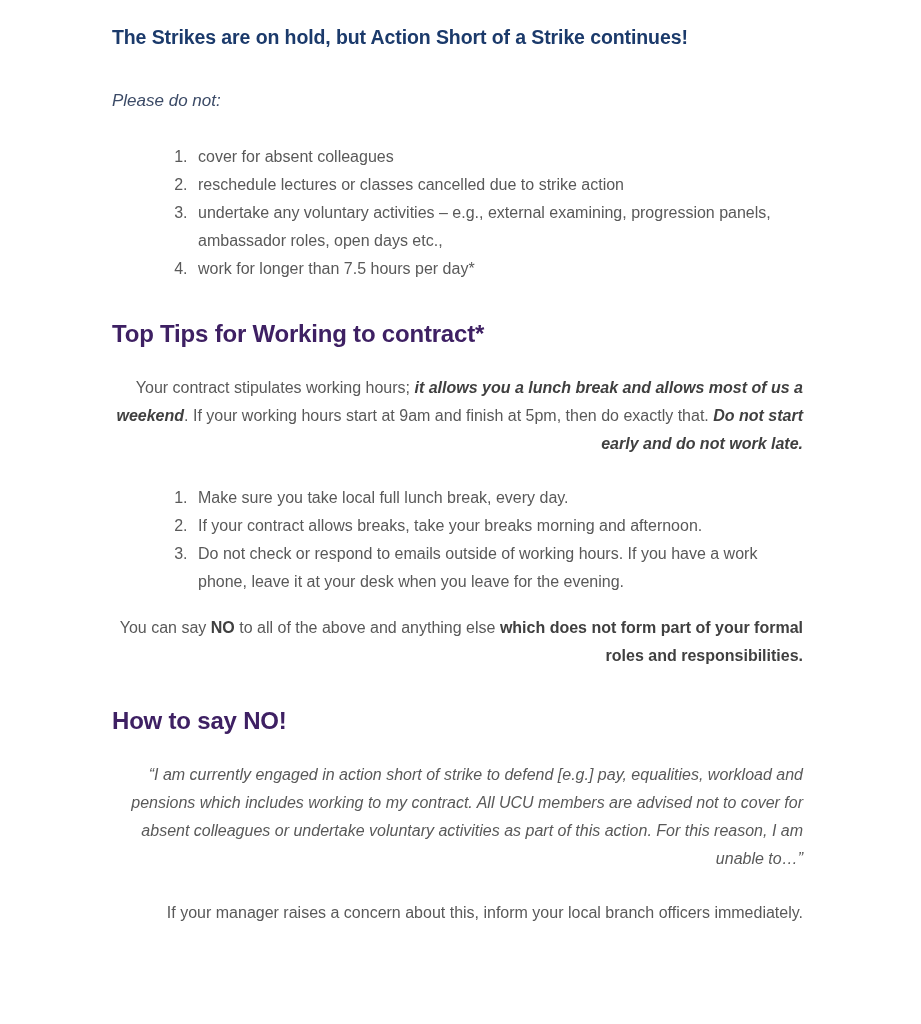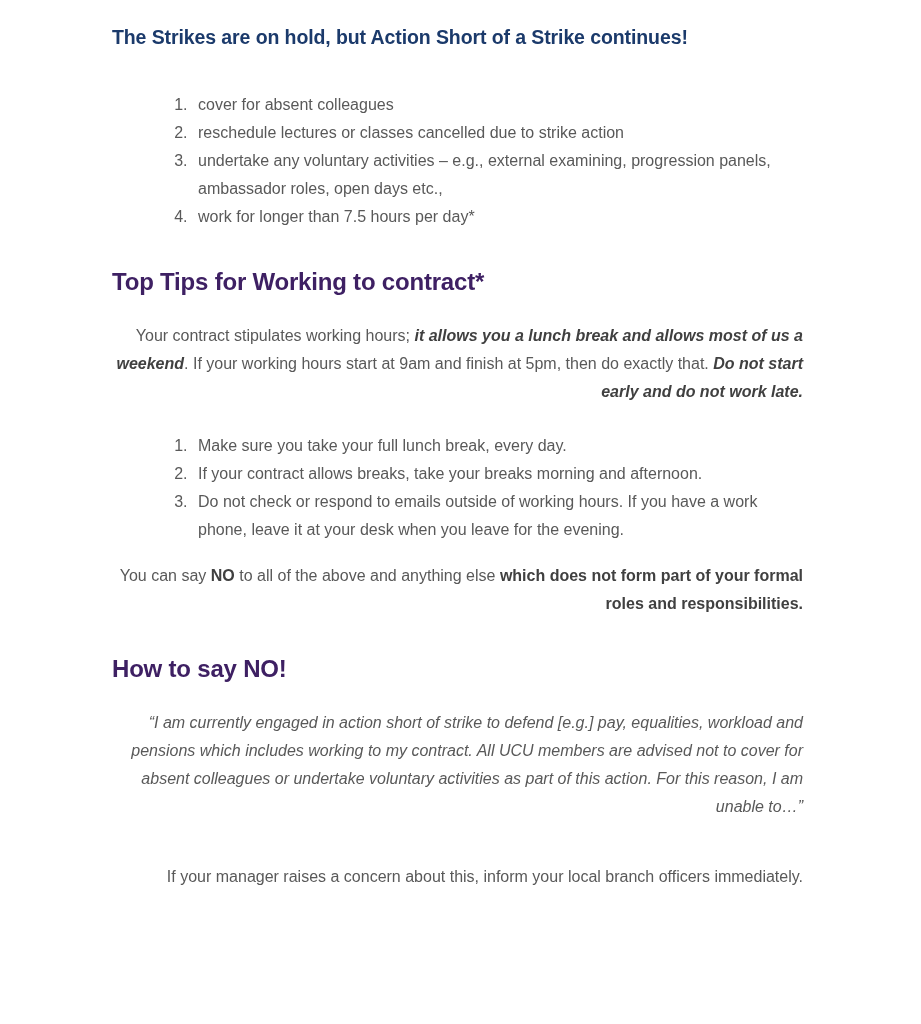--- a/index.html
+++ b/index.html
@@ -53,47 +53,48 @@
     font-size: 24px;
     font-weight: bold;
     color: var(--heading-purple);
     margin-top: 37px;
     margin-bottom: 26px;
     letter-spacing: -0.2px;
   }
   .paragraph { margin-bottom: 26px; }
   .quote-paragraph {
     font-style: italic;
-    margin-bottom: 42px;
+    margin-bottom: 26px;
   }
   .run-normal { font-style: normal; font-weight: normal; }
   .run-bold { font-weight: bold; color: var(--bold-gray); }
   .run-bold-italic { font-weight: bold; font-style: italic; color: var(--bold-gray); }
 </style>
 </head>
 <body>
 
 <div class="page">
 
   <h1 class="doc-title">The Strikes are on hold, but Action Short of a Strike continues!</h1>
 
+  <p class="intro-label">Please do not:</p>
 
   <ol class="num-list">
       <li>cover for absent colleagues</li>
       <li>reschedule lectures or classes cancelled due to strike action</li>
       <li>undertake any voluntary activities – e.g., external examining, progression panels, ambassador roles, open days etc.,</li>
       <li>work for longer than 7.5 hours per day*</li>
     </ol>
 
   <h2 class="section-heading">Top Tips for Working to contract*</h2>
 
   <p class="body-text paragraph"><span class="run-normal">Your contract stipulates working hours; </span><span class="run-bold-italic">it allows you a lunch break and allows most of us a weekend</span><span class="run-normal">. If your working hours start at 9am and finish at 5pm, then do exactly that. </span><span class="run-bold-italic">Do not start early and do not work late.</span></p>
 
   <ol class="num-list">
-      <li>Make sure you take your full lunch break, every day.</li>
+      <li>Make sure you take local full lunch break, every day.</li>
       <li>If your contract allows breaks, take your breaks morning and afternoon.</li>
       <li>Do not check or respond to emails outside of working hours. If you have a work phone, leave it at your desk when you leave for the evening.</li>
     </ol>
 
   <p class="body-text paragraph"><span class="run-normal">You can say </span><span class="run-bold">NO</span><span class="run-normal"> to all of the above and anything else </span><span class="run-bold">which does not form part of your formal roles and responsibilities.</span></p>
 
   <h2 class="section-heading">How to say NO!</h2>
 
 
   <p class="body-text quote-paragraph">“I am currently engaged in action short of strike to defend [e.g.] pay, equalities, workload and pensions which includes working to my contract. All UCU members are advised not to cover for absent colleagues or undertake voluntary activities as part of this action. For this reason, I am unable to…”</p>

